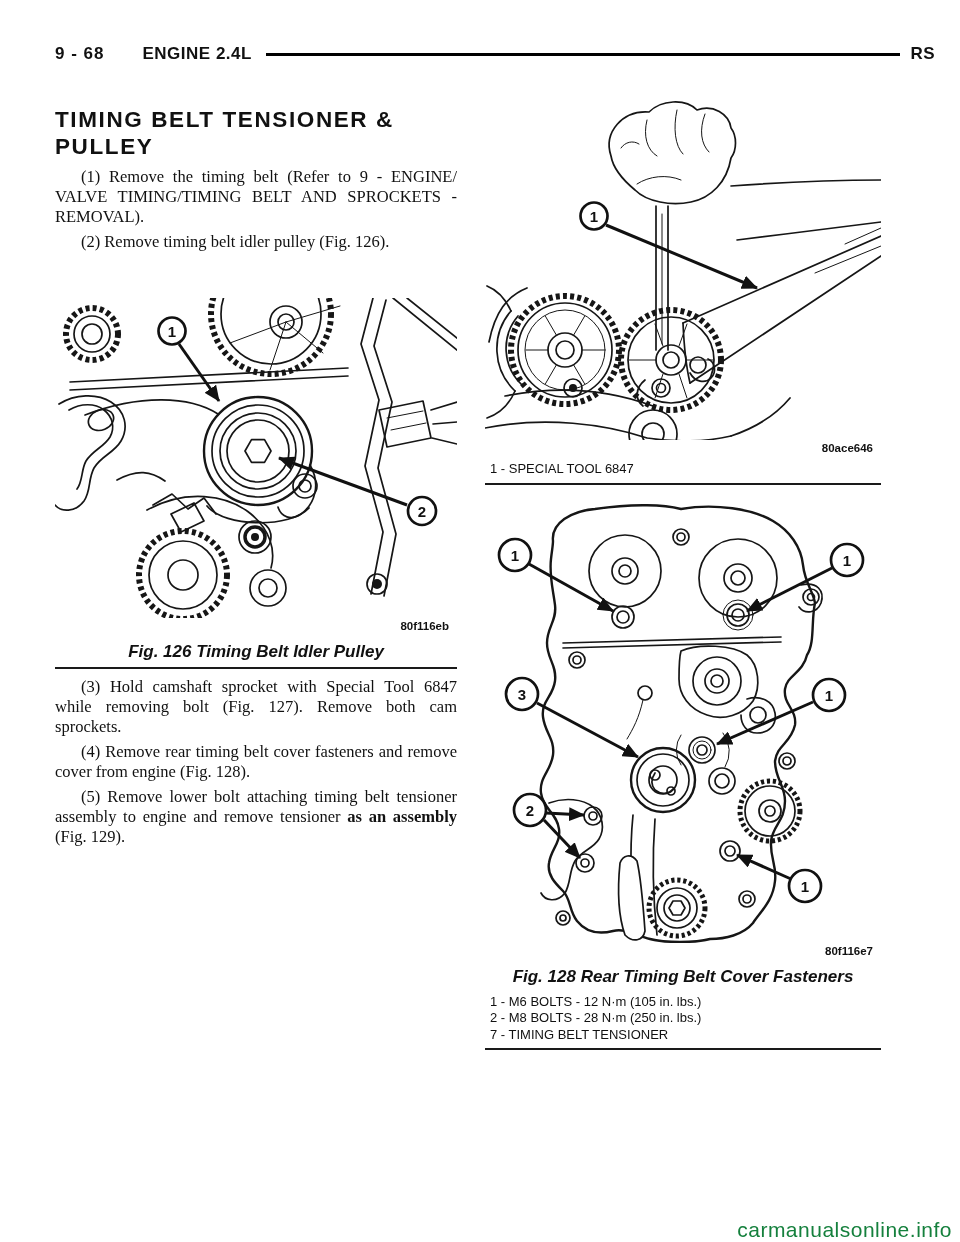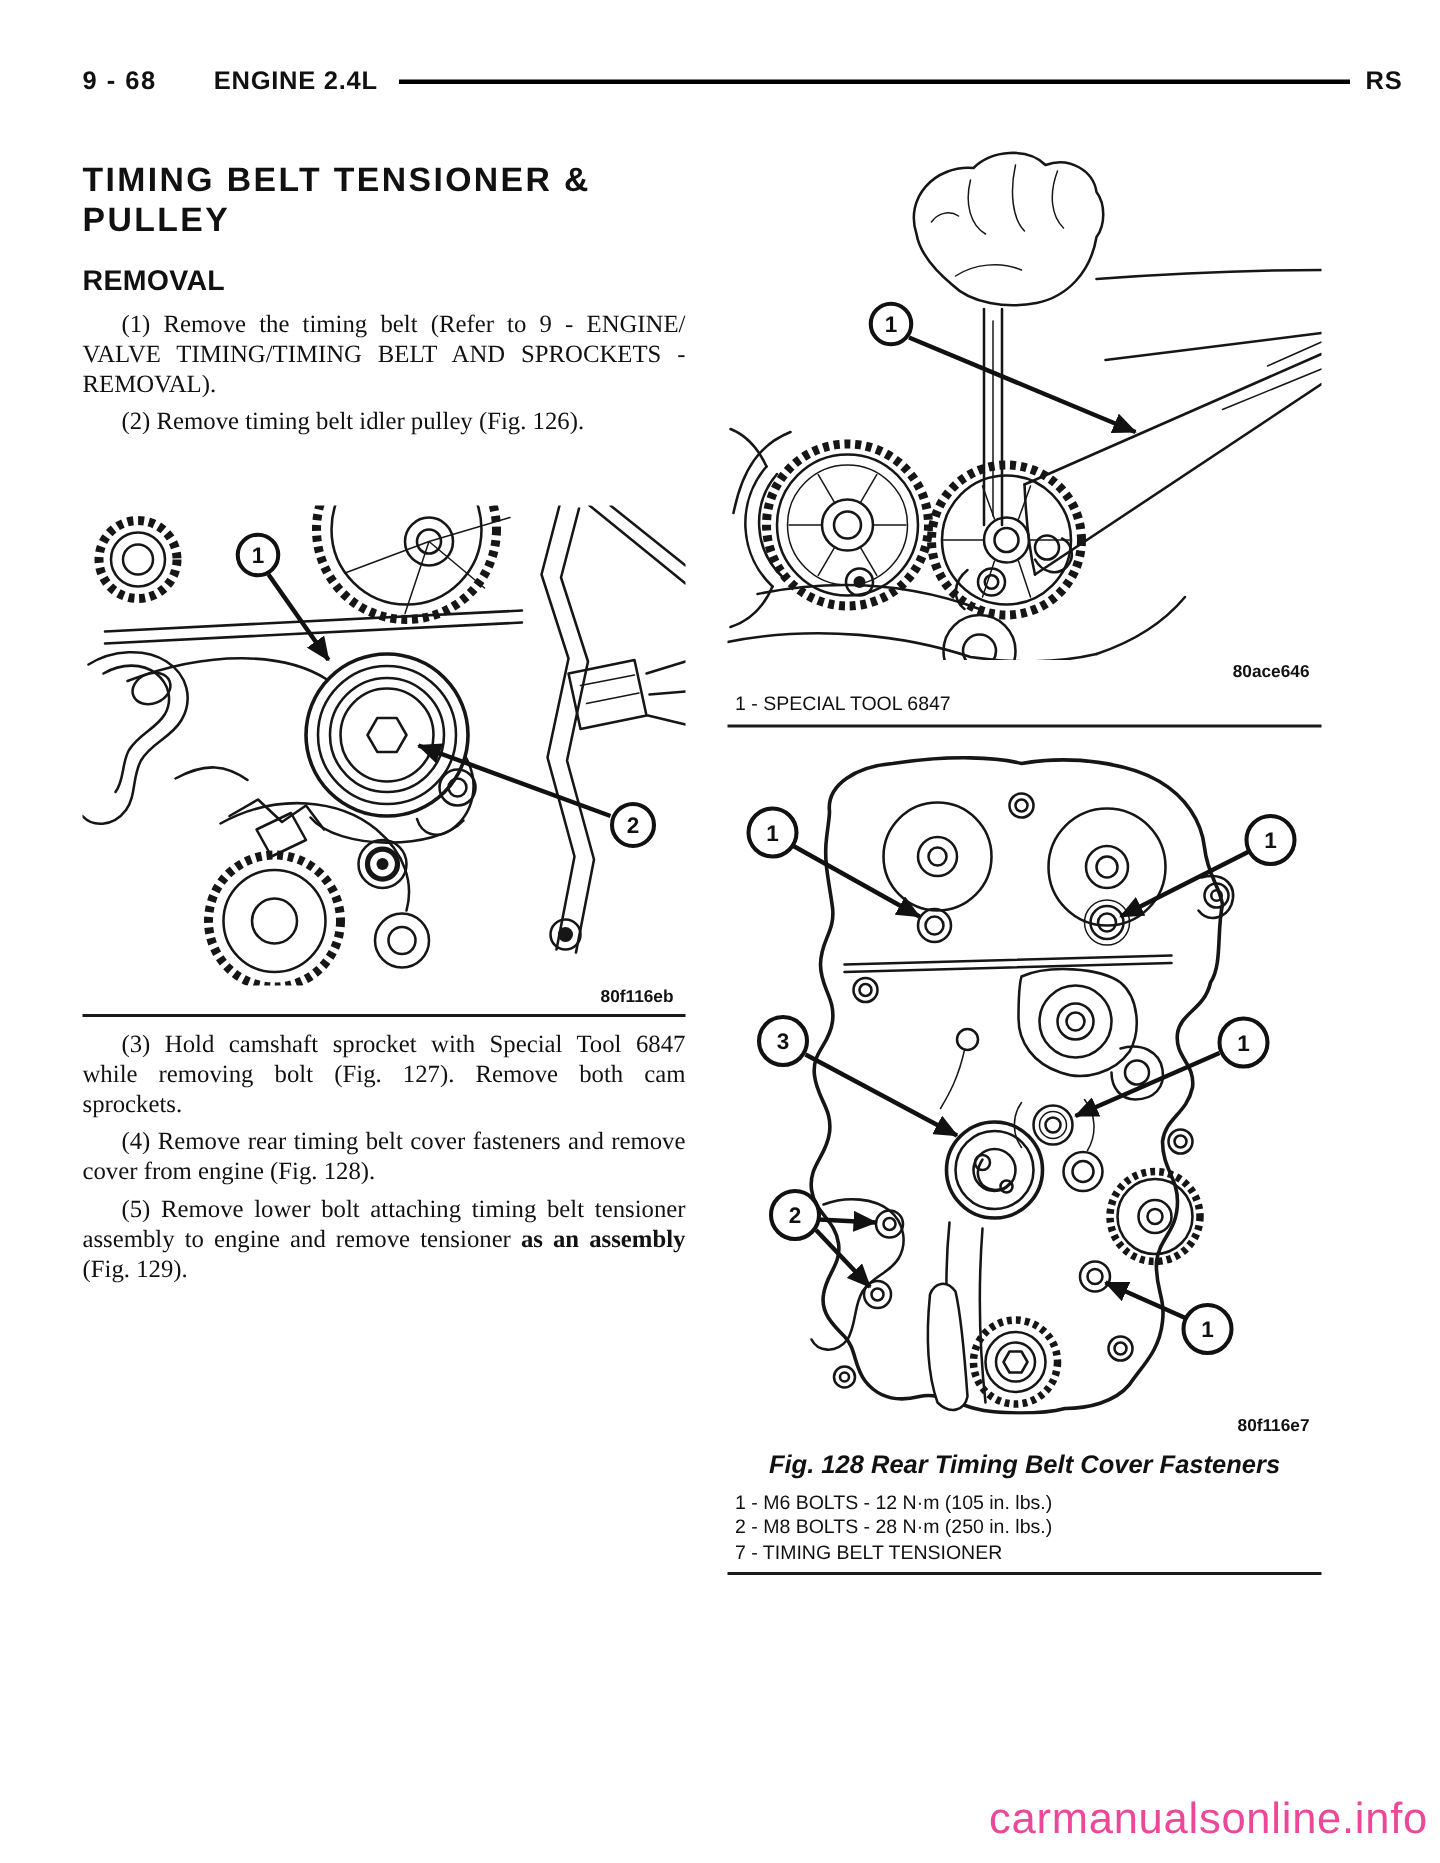--- a/index.html
+++ b/index.html
@@ -30,21 +30,21 @@
   .fig-gap { margin-top:46px; }
   svg.draw { display:block; }
 
   .code { text-align:right; font-size:11.5px; font-weight:bold; padding-right:8px; margin-top:2px; }
   .caption { text-align:center; font-weight:bold; font-style:italic; font-size:17px; margin-top:10px; }
   .legend { font-size:13px; line-height:16.5px; margin-top:7px; padding-left:5px; }
   .rule { border-bottom:2.5px solid #1a1a1a; margin-top:5px; }
 
   .steps-after { margin-top:8px; }
 
-  .watermark { position:absolute; right:8px; bottom:12px; font-size:29px; color:#ec4899; letter-spacing:0.5px; }
+  .watermark { position:absolute; right:8px; bottom:0; font-size:21px; color:#15803d; letter-spacing:0.5px; }
 
   
   svg .ln   { stroke:#161616; fill:none; stroke-width:1.7; stroke-linecap:round; stroke-linejoin:round; }
   svg .thick{ stroke-width:2.4; }
   svg .thin { stroke-width:1; }
   svg .teeth{ stroke:#161616; fill:none; stroke-width:6; stroke-dasharray:4 3.2; }
   svg .teeth2{ stroke:#161616; fill:none; stroke-width:5; stroke-dasharray:3.2 2.8; }
   svg .dark { fill:#161616; stroke:none; }
   svg .whitefill { fill:#fff; }
   svg .co  { fill:#fff; stroke:#111; stroke-width:2.7; }
@@ -56,21 +56,20 @@
 
 <div class="hdr">
   <span class="hdr-page">9 - 68</span>
   <span class="hdr-section">ENGINE 2.4L</span>
   <span class="hdr-line"></span>
   <span class="hdr-rs">RS</span>
 </div>
 
 <div class="col-l">
   <h1 class="title">TIMING BELT TENSIONER &amp; PULLEY</h1>
-  <h2 class="removal">REMOVAL</h2>
 
   <p class="step first">(1) Remove the timing belt (Refer to 9 - ENGINE/ VALVE TIMING/TIMING BELT AND SPROCKETS - REMOVAL).</p>
   <p class="step">(2) Remove timing belt idler pulley (Fig. 126).</p>
 
   <div class="fig fig-gap">
     <svg class="draw" width="402" height="320" viewBox="0 0 402 320">
       <defs>
         <marker id="ah" markerUnits="userSpaceOnUse" markerWidth="18" markerHeight="14" refX="15" refY="7" orient="auto">
           <path d="M0,0 L16,7 L0,14 Z" fill="#111"></path>
         </marker>
@@ -131,20 +130,21 @@
       <g>
         <line class="arr" x1="124" y1="46" x2="164" y2="103" marker-end="url(#ah)"></line>
         <line class="arr" x1="352" y1="207" x2="224" y2="160" marker-end="url(#ah)"></line>
         <circle class="co" cx="117" cy="33" r="13.5"></circle>
         <text class="cot" x="117" y="38.5">1</text>
         <circle class="co" cx="367" cy="213" r="14"></circle>
         <text class="cot" x="367" y="218.5">2</text>
       </g>
     </svg>
     <div class="code">80f116eb</div>
+    <div class="caption">Fig. 126 Timing Belt Idler Pulley</div>
     <div class="rule"></div>
   </div>
 
   <div class="steps-after">
     <p class="step">(3) Hold camshaft sprocket with Special Tool 6847 while removing bolt (Fig. 127). Remove both cam sprockets.</p>
     <p class="step">(4) Remove rear timing belt cover fasteners and remove cover from engine (Fig. 128).</p>
     <p class="step"><span>(5) Remove lower bolt attaching timing belt tensioner assembly to engine and remove tensioner </span><strong>as an assembly</strong><span> (Fig. 129).</span></p>
   </div>
 </div>
 

